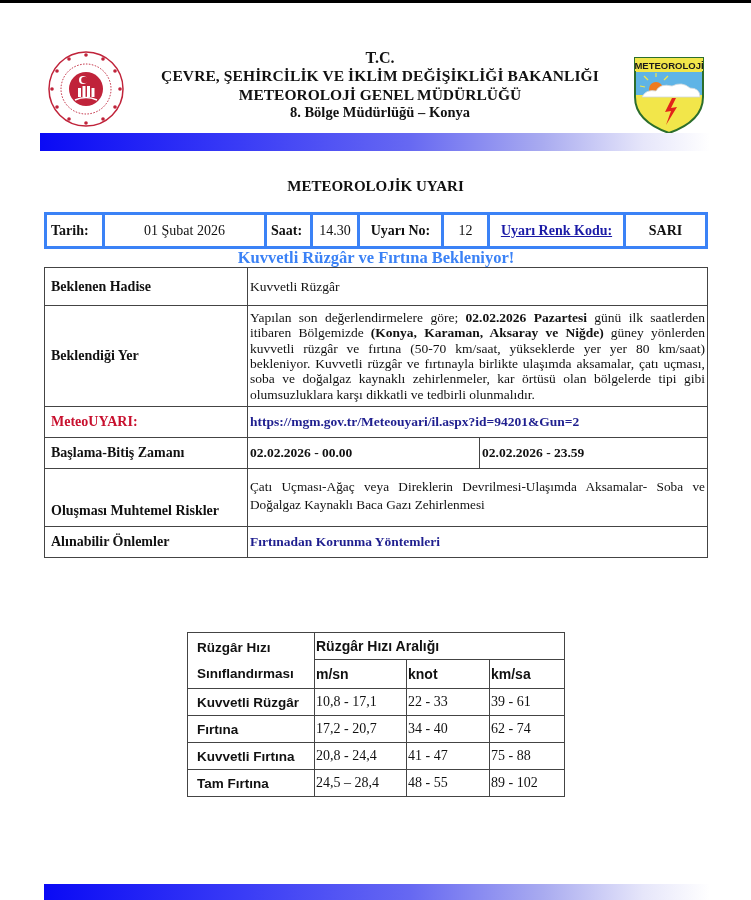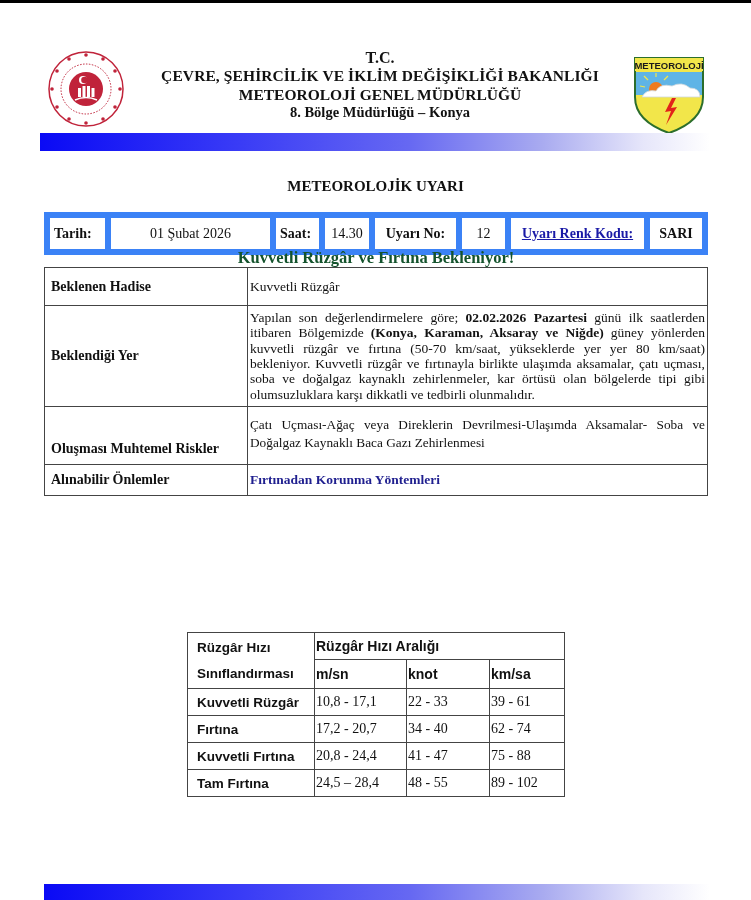--- a/index.html
+++ b/index.html
@@ -24,26 +24,26 @@
     background:linear-gradient(to right, #0a0af5 0%, #3a3cf6 30%, #6668f2 55%, #a9abf0 75%, #e6e6fa 90%, #ffffff 100%);
   }
   .gbar-top { left:40px; top:133px; width:670px; }
   .gbar-bottom { left:44px; top:884px; width:666px; }
 
   .doc-title { left:0; width:751px; top:178px; text-align:center; font-weight:bold; font-size:15px; }
 
   
   table { border-collapse:collapse; }
   .info-tbl { position:absolute; left:44px; top:212px; width:664px; height:33px; }
-  .info-tbl td { border:6px solid #3b82f6; font-size:14px; padding:0 4px; height:31px; vertical-align:middle;font-family:Liberation Serif, serif; }
+  .info-tbl td { border:3px solid #3b82f6; font-size:14px; padding:0 4px; height:31px; vertical-align:middle;font-family:Liberation Serif, serif; }
   .b { font-weight:bold; }
   .c { text-align:center; }
   .link-u { color:#1a1aa6; text-decoration:underline; font-weight:bold; }
 
-  .headline { left:44px; width:664px; top:248px; text-align:center; color:#14532d; font-weight:bold; font-size:16.5px; }
+  .headline { left:44px; width:664px; top:248px; text-align:center; color:#3b82f6; font-weight:bold; font-size:16.5px; }
 
   
   .main-tbl { position:absolute; left:44px; top:267px; width:664px; }
   .main-tbl td { border:1px solid #444; vertical-align:middle; font-size:13.5px; }
   .main-tbl td.lbl { width:190px; padding:0 6px; font-weight:bold; font-size:14px; }
   .main-tbl td.val { padding:0 2px 0 2px; }
   .r1 td { height:37px; }
   .r2 td { height:100px;margin-top:35px; }
   .r3 td { height:30px; }
   .r4 td { height:30px; }
@@ -145,20 +145,29 @@
 <table class="main-tbl">
   <tbody>
       <tr class="r1">
     <td class="lbl">Beklenen Hadise</td>
     <td class="val" colspan="2">Kuvvetli Rüzgâr</td>
   </tr>
   <tr class="r2">
     <td class="lbl">Beklendiği Yer</td>
     <td class="val para" colspan="2"><span>Yapılan son değerlendirmelere göre; </span><b>02.02.2026 Pazartesi</b><span> günü ilk saatlerden itibaren Bölgemizde </span><b>(Konya, Karaman, Aksaray ve Niğde)</b><span> güney yönlerden kuvvetli rüzgâr ve fırtına (50-70 km/saat, yükseklerde yer yer 80 km/saat) bekleniyor. Kuvvetli rüzgâr ve fırtınayla birlikte ulaşımda aksamalar, çatı uçması, soba ve doğalgaz kaynaklı zehirlenmeler, kar örtüsü olan bölgelerde tipi gibi olumsuzluklara karşı dikkatli ve tedbirli olunmalıdır.</span></td>
   </tr>
+  <tr class="r3">
+    <td class="lbl red">MeteoUYARI:</td>
+    <td class="val" colspan="2"><a class="navy">https://mgm.gov.tr/Meteouyari/il.aspx?id=94201&amp;Gun=2</a></td>
+  </tr>
+  <tr class="r4">
+    <td class="lbl">Başlama-Bitiş Zamanı</td>
+    <td class="val b" style="width:227px">02.02.2026 - 00.00</td>
+    <td class="val b">02.02.2026 - 23.59</td>
+  </tr>
   <tr class="r6">
     <td class="lbl" style="vertical-align:bottom; padding-bottom:7px">Oluşması Muhtemel Riskler</td>
     <td class="val para" colspan="2" style="font-size:13.3px; line-height:18px; padding-bottom:4px">Çatı Uçması-Ağaç veya Direklerin Devrilmesi-Ulaşımda Aksamalar- Soba ve Doğalgaz Kaynaklı Baca Gazı Zehirlenmesi</td>
   </tr>
   <tr class="r7">
     <td class="lbl">Alınabilir Önlemler</td>
     <td class="val" colspan="2"><a class="navy">Fırtınadan Korunma Yöntemleri</a></td>
   </tr>
 </tbody>
   </table>

